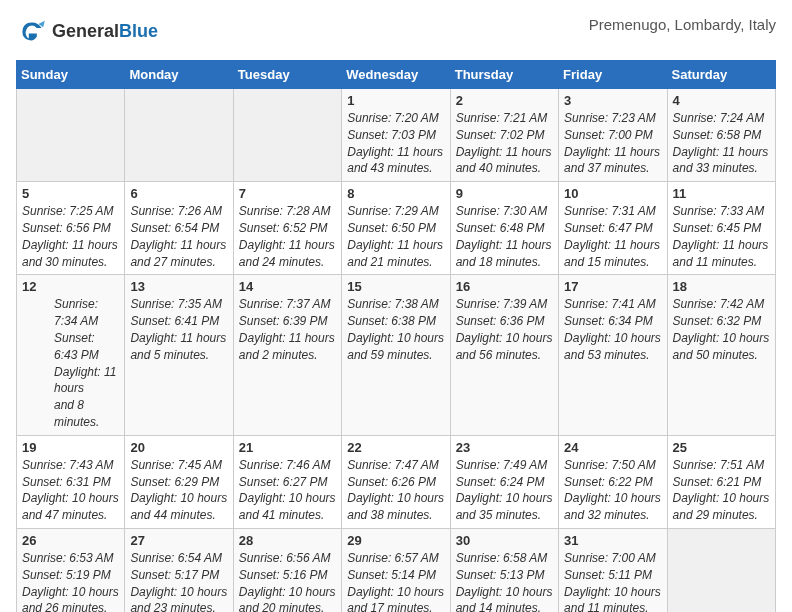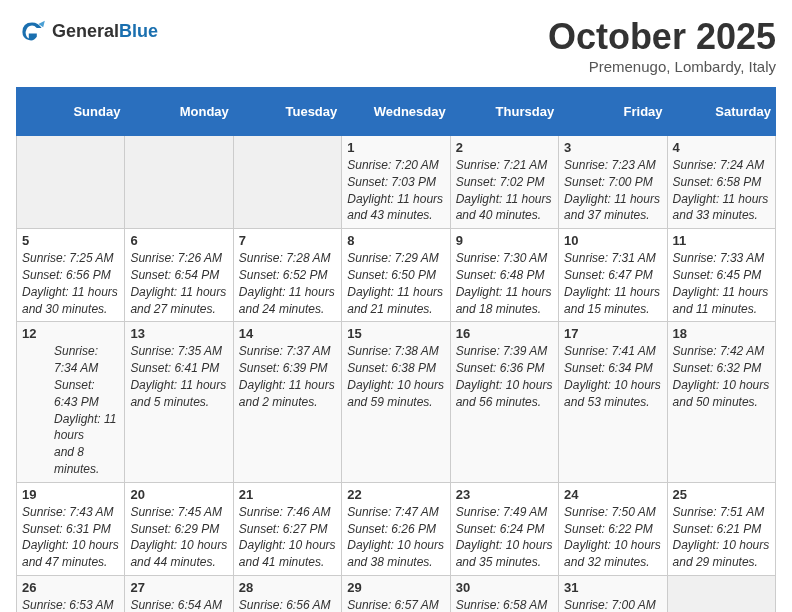--- a/index.html
+++ b/index.html
@@ -55,22 +55,22 @@
     table {
       width: 100%;
       border-collapse: collapse;
       table-layout: fixed;
     }
     thead th {
       background-color: #2a6fbe;
       color: #fff;
       font-size: 13px;
       font-weight: bold;
-      padding: 16px 4px;
-      text-align: right;
+      padding: 6px 4px;
+      text-align: left;
       border: 1px solid #2a6fbe;
     }
     tbody td {
       border: 1px solid #ccc;
       vertical-align: top;
       padding: 4px 5px;
       font-size: 10px;
       color: #333;
       height: 88px;
       background: #fff;
@@ -102,21 +102,20 @@
     <svg class="logo-icon" viewBox="0 0 40 40" xmlns="http://www.w3.org/2000/svg">
       <path d="M8 20 Q8 8 20 8 Q28 8 32 15 L26 15 Q23 12 20 12 Q14 12 12 20 Q12 26 16 28 L16 22 L26 22 L26 26 Q22 32 16 30 Q8 28 8 20Z" fill="#1a6faf"></path>
       <path d="M28 10 L36 6 L34 14 Z" fill="#4a9fd4"></path>
     </svg>
     <div class="logo-text">
       <span class="logo-general">General</span>
       <span class="logo-blue">Blue</span>
     </div>
   </div>
   <div class="title-block">
-    <div class="month-title">October 2025</div>
     <div class="subtitle">Premenugo, Lombardy, Italy</div>
   </div>
 </div>
 
 <table>
   <thead>
     <tr>
       <th>Sunday</th>
       <th>Monday</th>
       <th>Tuesday</th>

